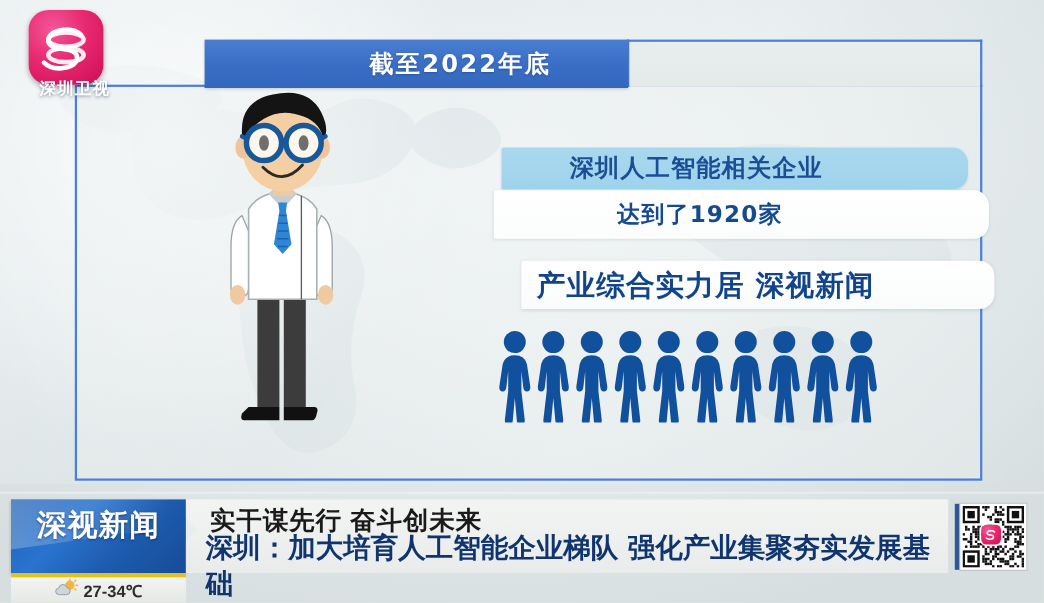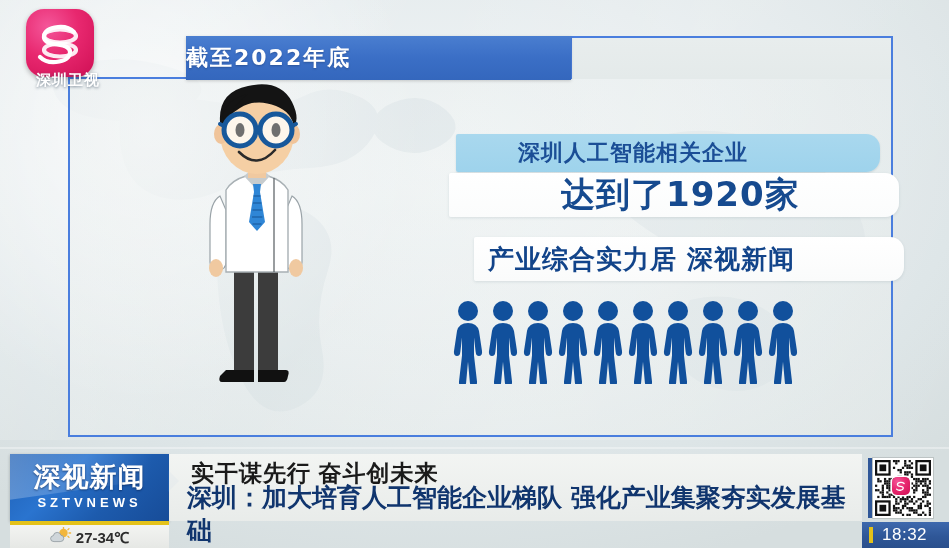--- a/index.html
+++ b/index.html
@@ -43,21 +43,21 @@
     position:absolute; left:-4px; top:62px; width:92px; text-align:center;
     color:#ffffff; font-size:15px; font-weight:bold; letter-spacing:1px;
     text-shadow:0 1px 3px rgba(60,80,100,.65);
     font-family:Liberation Sans, sans-serif;
   }
 
   
   .title-banner {
     position:absolute; left:186px; top:36px; width:385px; height:44px;
     background:linear-gradient(180deg,#4a7ed0 0%,#3b6fc6 48%,#3467bd 100%);
-    display:flex; align-items:center; justify-content:flex-start;
+    display:flex; align-items:center; justify-content:flex-end;
     box-shadow:0 1px 3px rgba(0,0,0,.18);
   }
   .title-banner .t {
     color:#ffffff; font-size:22px; font-weight:bold; letter-spacing:2px;
     font-family:"DejaVu Sans",sans-serif;
     text-shadow:0 1px 2px rgba(20,40,80,.35);
     margin-right:70px;
   }
 
   
@@ -91,21 +91,21 @@
   .band-1 .txt {
     color:#1b4e96; font-size:22px; font-weight:bold; letter-spacing:1px;
     margin-left:62px;
   }
   .band-2 {
     left:405px; top:173px; width:450px; height:44px;
     background:linear-gradient(180deg,#ffffff 0%,#fbfcfc 100%);
     box-shadow:0 1px 3px rgba(90,110,125,.16);
   }
   .band-2 .txt {
-    color:#164a8f; font-size:34px; font-weight:bold; letter-spacing:1px;
+    color:#164a8f; font-size:21px; font-weight:bold; letter-spacing:1px;
     margin-left:112px;
   }
   .band-3 {
     left:430px; top:237px; width:430px; height:44px;
     background:linear-gradient(180deg,#ffffff 0%,#fafbfb 100%);
     box-shadow:0 1px 3px rgba(90,110,125,.16);
   }
   .band-3 .txt {
     color:#12448a; font-size:26px; font-weight:bold; letter-spacing:1px;
     margin-left:14px;
@@ -371,21 +371,20 @@
           </g>
         </svg></div>
     </div>
 
   <div class="lower">
     <div class="lower-topline"></div>
 
     <div class="news-logo">
       <div class="sheen"></div>
       <div class="cn">深视新闻</div>
-      <div class="en">SZTVNEWS</div>
     </div>
     <div class="news-logo-rule"></div>
     <div class="logo-arrow"></div>
 
     <div class="weather">
       <span>
         <svg width="22" height="16" viewBox="0 0 22 16">
           <circle cx="13.5" cy="6" r="4.2" fill="#f2b63c"></circle>
           <g stroke="#f2b63c" stroke-width="1.3" stroke-linecap="round">
             <path d="M13.5 0.3 v1.6"></path>
@@ -602,19 +601,15 @@
           </svg></div>
       <div class="qrlogo">
         <svg width="12" height="12" viewBox="0 0 54 54">
           <g fill="none" stroke="#ffffff" stroke-width="6" stroke-linecap="round">
             <path d="M41 16 q-6 -6 -16 -5 q-13 1.5 -14 9 q-1 7 13 8.5 q14 1.5 13 8.5 q-1 7.5 -14 9 q-10 1 -16 -5"></path>
           </g>
         </svg>
       </div>
     </div>
 
-    <div class="time-bar">
-      <span class="time-tick"></span>
-      <span class="time-txt">18:32</span>
-    </div>
   </div>
 
 </div>
 
 </body></html>

